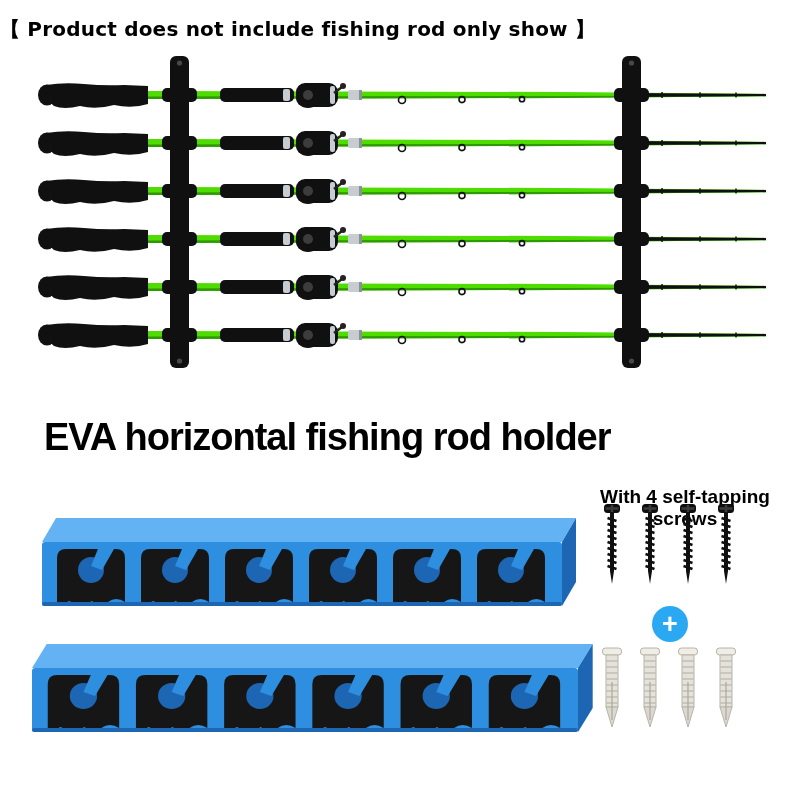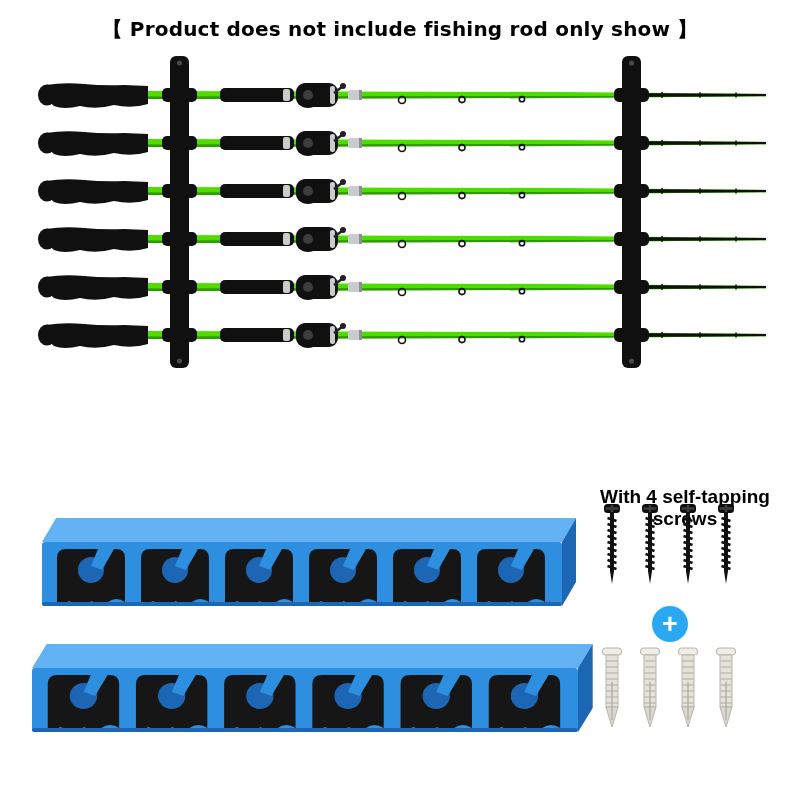--- a/index.html
+++ b/index.html
@@ -2,21 +2,21 @@
 <html style="--background: #ffffff; --ink: #101010; --foam-black: #161616; --rod-green: #4fdc00; --rod-green-dark: #2f9a00; --holder-blue: #2e8fe0; --holder-blue-light: #63b3f4; --holder-blue-dark: #1d66b4; --plus-blue: #2aa9f2; --silver: #c7ccd1;"><head>
 <meta charset="utf-8">
 <style>
   html,body{margin:0;padding:0;background:#fff;}
   .page{
     position:relative;width:800px;height:800px;overflow:hidden;
     background:var(--background,#ffffff);
     font-family:"Liberation Sans",sans-serif;color:#000;
   }
   .caption{
-    position:absolute;top:16px;left:0;width:100%;text-align:center;
+    position:absolute;top:16px;left:0;width:100%;
     font-size:20px;font-weight:700;letter-spacing:.2px;
     font-family:"DejaVu Sans","Liberation Sans",sans-serif;
   }
   .rods-svg{position:absolute;top:50px;left:0;}
   .heading{
     position:absolute;top:416px;left:44px;margin:0;
     font-size:38px;font-weight:800;letter-spacing:-1px;
   }
   .screws-label{
     position:absolute;top:486px;left:570px;width:230px;
@@ -100,20 +100,21 @@
     <use href="#rod" y="93"></use>
     <use href="#rod" y="141"></use>
     <use href="#rod" y="189"></use>
     <use href="#rod" y="237"></use>
     <use href="#rod" y="285"></use>
 
     <use href="#rack" x="170" y="14"></use>
     <use href="#rack" x="622" y="14"></use>
   </svg>
 
+  <h1 class="heading">EVA horizontal fishing rod holder</h1>
 
   <div class="screws-label">With 4 self-tapping screws</div>
 
   <svg class="holders-svg" width="800" height="310" viewBox="0 0 800 310">
     <defs>
       <g id="foam">
         <path class="f-foam" d="M3,56 L3,12 Q3,3 12,3 L62,3 Q71,3 71,12 L71,56 Q62,50 54,56 Q45,62 38,55 Q27,62 15,55 Q8,60 3,56 Z"></path>
         <circle class="f-blue-dark" cx="37" cy="24" r="13"></circle>
         <polygon class="f-blue" points="44,3 60,3 48,24 37,20"></polygon>
       </g>

